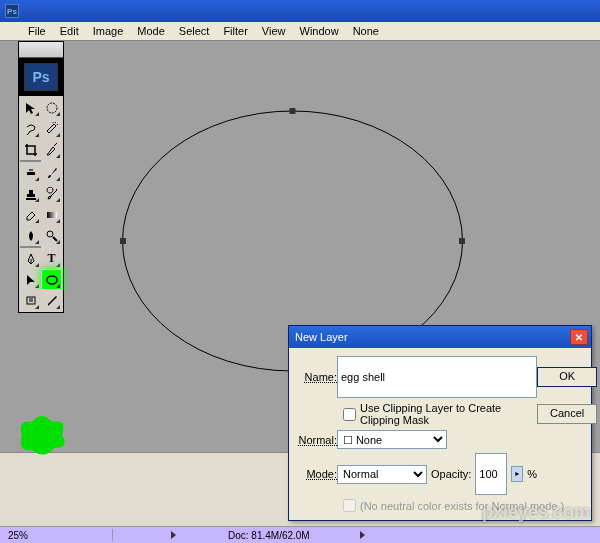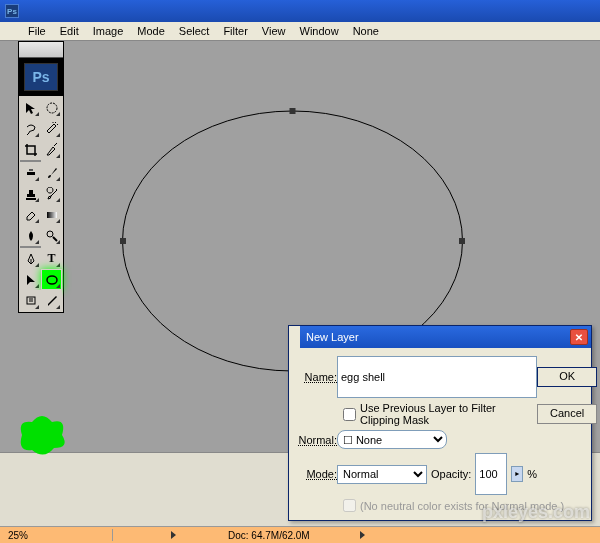--- a/index.html
+++ b/index.html
@@ -23,27 +23,27 @@
     .tool svg { width: 14px; height: 14px; }
     .tool.highlighted { background: #00ff00; box-shadow: 0 0 8px #00ff00; }
     .tool .tri { position: absolute; right: 1px; bottom: 1px; width: 0; height: 0; border-style: solid; border-width: 0 0 4px 4px; border-color: transparent transparent #333 transparent; }
     
     .highlight-splash { position: absolute; left: 12px; top: 410px; width: 60px; height: 50px; z-index: 9; pointer-events: none; }
     
     .ellipse-path { position: absolute; top: 65px; left: 120px; width: 345px; height: 270px; }
     
     .bottom-strip { position: absolute; left: 0; right: 0; bottom: 17px; height: 74px; background: #e0ddd0; border-top: 1px solid #888; }
     
-    .statusbar { position: absolute; left: 0; right: 0; bottom: 0; height: 17px; background: #fdba74; border-top: 1px solid #999; display: flex; align-items: center; font-size: 10px; padding-left: 8px; gap: 46px; }
+    .statusbar { position: absolute; left: 0; right: 0; bottom: 0; height: 17px; background: #c4b5fd; border-top: 1px solid #999; display: flex; align-items: center; font-size: 10px; padding-left: 8px; gap: 46px; }
     .statusbar .zoom { width: 50px; }
     .statusbar .sep { width: 1px; height: 12px; background: #999; margin: 0 8px; }
     .statusbar .tri2 { margin-left: 4px; width: 0; height: 0; border-style: solid; border-width: 4px 0 4px 5px; border-color: transparent transparent transparent #333; }
     
     .dialog { position: absolute; right: 8px; bottom: 22px; width: 304px; background: #ece9d8; border: 1px solid #0a246a; box-shadow: 2px 2px 4px rgba(0,0,0,0.3); z-index: 100; font-size: 11px; }
-    .dialog-title { height: 22px; background: linear-gradient(#2a6ae0, #1850c0); color: white; display: flex; align-items: center; justify-content: space-between; padding: 0 3px 0 6px; font-size: 11px; margin-left: 11px; }
+    .dialog-title { height: 22px; background: linear-gradient(#2a6ae0, #1850c0); color: white; display: flex; align-items: center; justify-content: space-between; padding: 0 3px 0 6px; font-size: 11px; }
     .dialog-close { width: 18px; height: 16px; background: #e85040; border: 1px solid #a03020; color: white; display: flex; align-items: center; justify-content: center; font-size: 10px; font-weight: bold; cursor: pointer; border-radius: 2px; }
     .dialog-body { padding: 8px; display: grid; grid-template-columns: 40px 1fr 60px; gap: 4px 0; align-items: center; }
     .dialog-body .lbl { text-align: right; text-decoration: underline; text-decoration-style: dotted; color: #000; }
     .dialog-body input[type=text] { border: 1px solid #7f9db9; padding: 20px 3px; font-size: 11px; height: 18px; }
     .dialog-body input[type=checkbox] { margin-right: 4px; }
     .dialog-body select { border: 1px solid #7f9db9; padding: 1px; font-size: 11px; height: 19px; background: white; }
     .dialog-body .btn { background: #ece9d8; border: 1px solid #888; padding: 2px 4px; font-size: 11px; text-align: center; cursor: pointer; height: 20px; }
     .dialog-body .btn.default { border: 1px solid #0a246a; }
     .dialog-body .row-span { grid-column: 1 / 3; padding-left: 46px; display: flex; align-items: center; }
     .dialog-body .color-row { display: flex; align-items: center; gap: 2px; }
@@ -221,43 +221,43 @@
       </div>
   </div>
 </div>
 
 <div class="bottom-strip"></div>
 
 <div class="statusbar">
   <span class="zoom">25%</span>
   <span class="sep"></span>
   <span class="tri2"></span>
-  <span style="margin-left:6px">Doc: 64.7M/62.0M</span>
+  <span style="margin-left:6px">Doc: 81.4M/62.0M</span>
   <span class="tri2"></span>
 </div>
 
 <div class="dialog">
   <div class="dialog-title">
     <span>New Layer</span>
     <div class="dialog-close">✕</div>
   </div>
   <div class="dialog-body">
     <div class="lbl">Name:</div>
     <input type="text" value="egg shell" style="">
     <div class="btn default">OK</div>
 
     <div class="row-span">
       <input type="checkbox" style="">
-      <span>Use Previous Layer to Filter Clipping Mask</span>
+      <span>Use Clipping Layer to Create Clipping Mask</span>
     </div>
     <div class="btn">Cancel</div>
 
     <div class="lbl">Normal:</div>
     <div class="color-row">
-      <select style="width:110px;border-radius:8px;">
+      <select style="width:110px;">
         <option>☐ None</option>
       </select>
     </div>
     <div></div>
 
     <div class="lbl">Mode:</div>
     <div class="mode-row">
       <select style="width:90px;">
         <option>Normal</option>
       </select>

